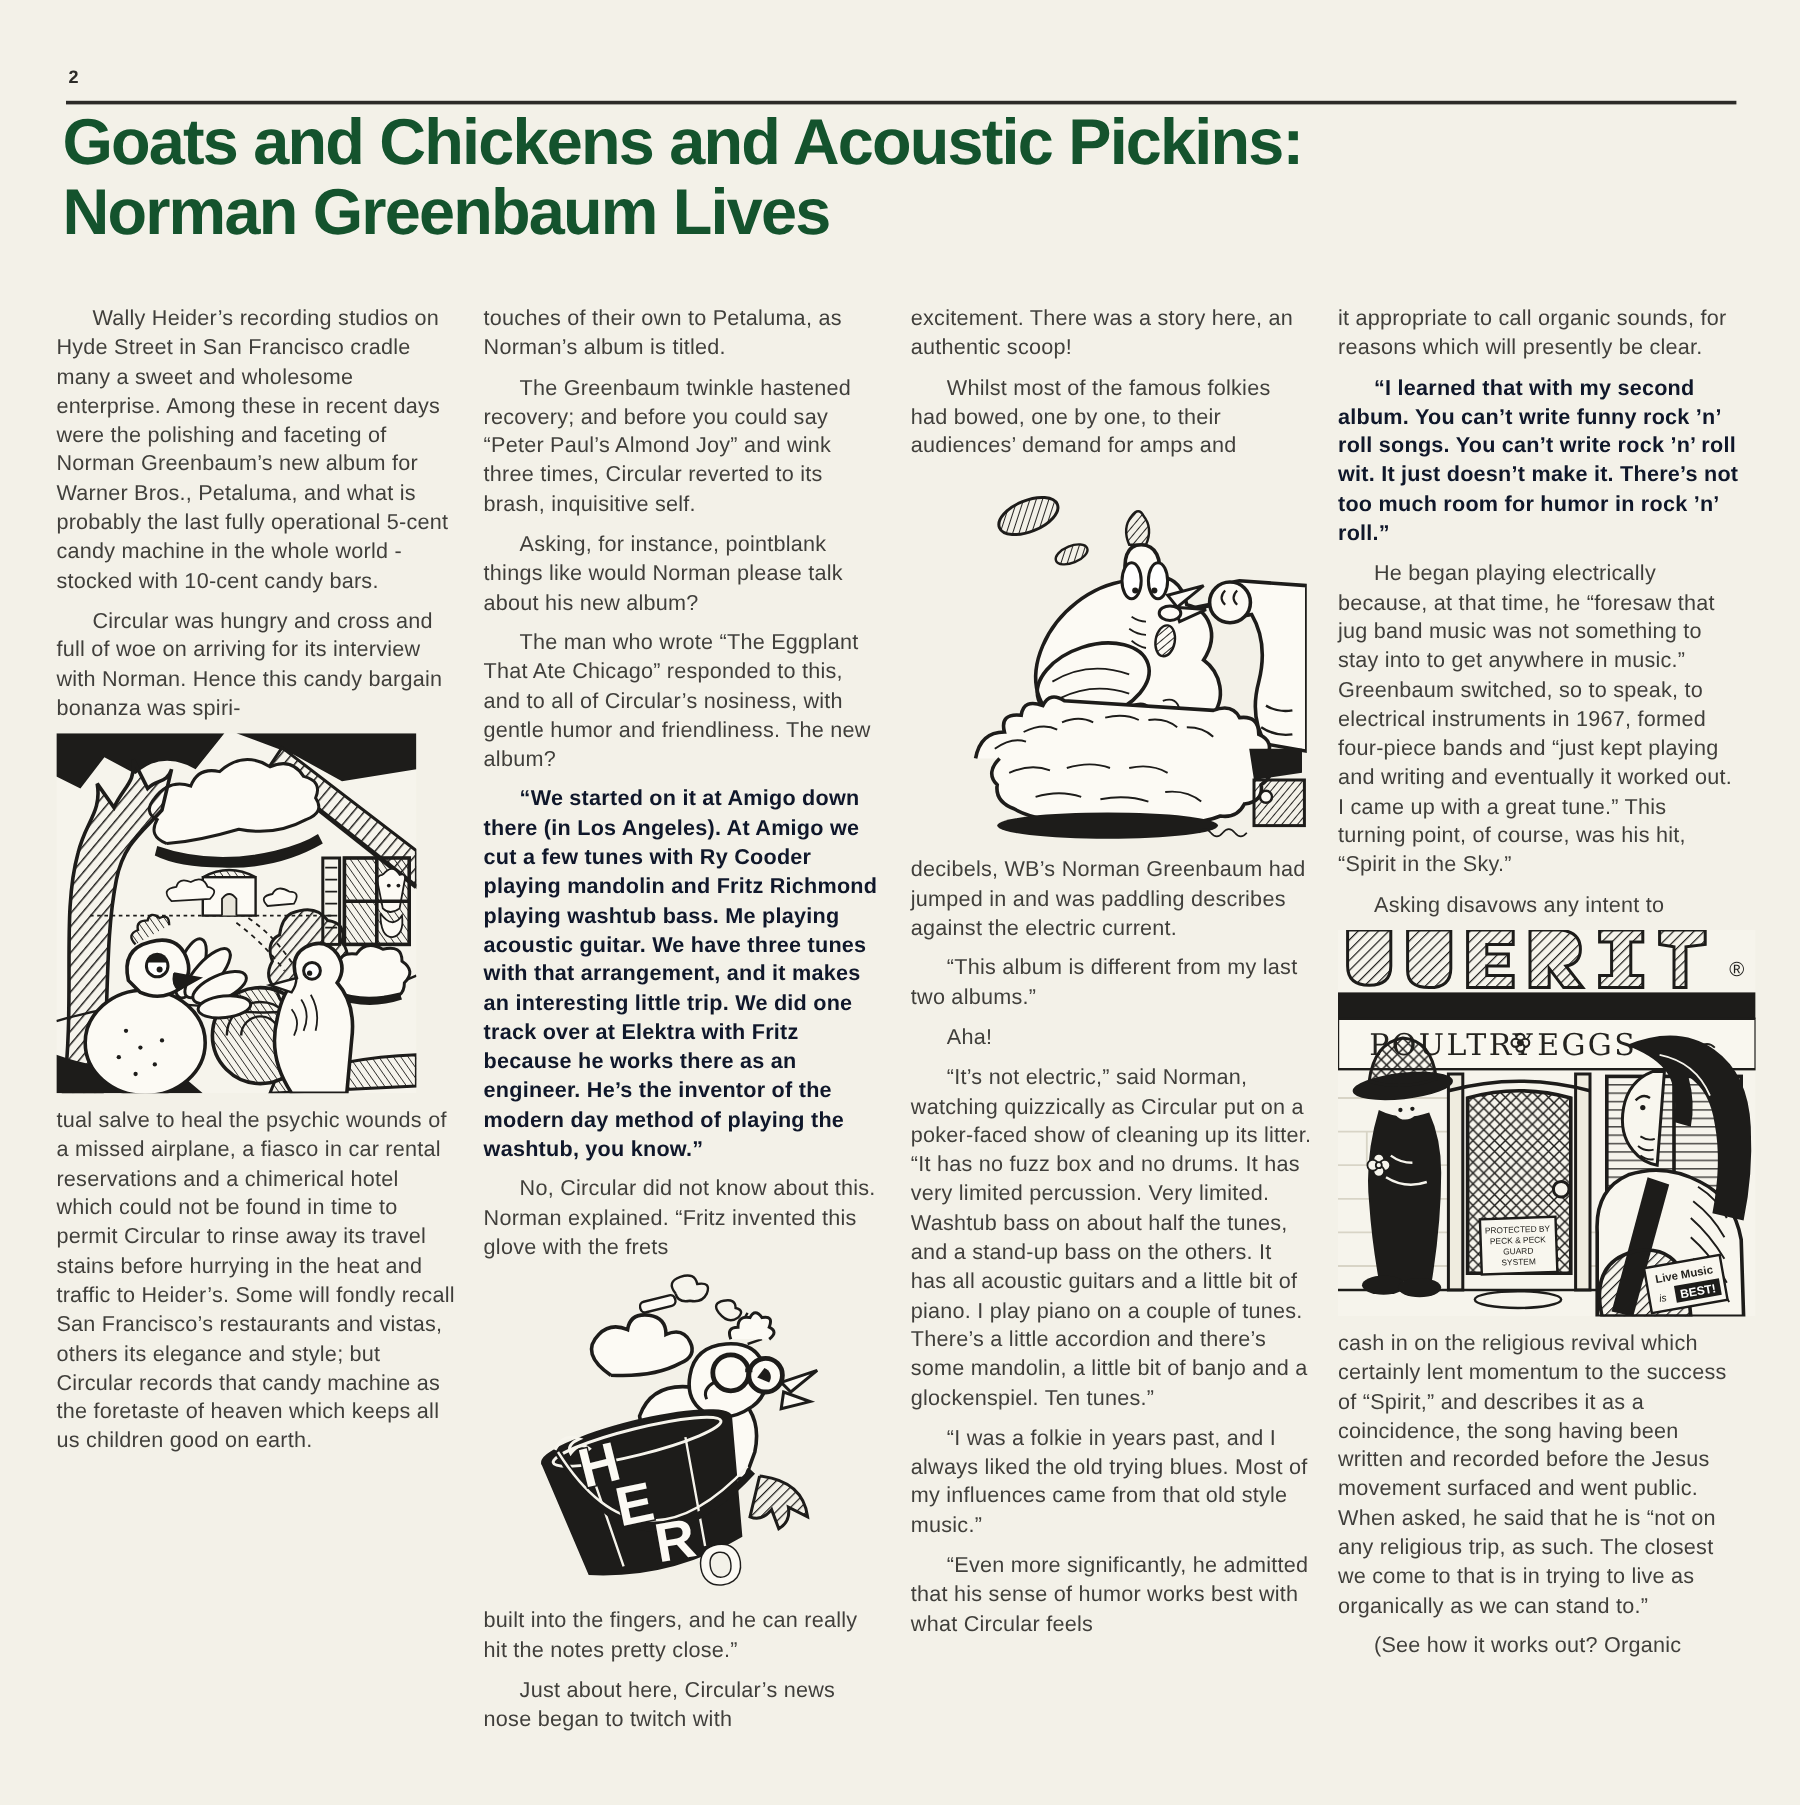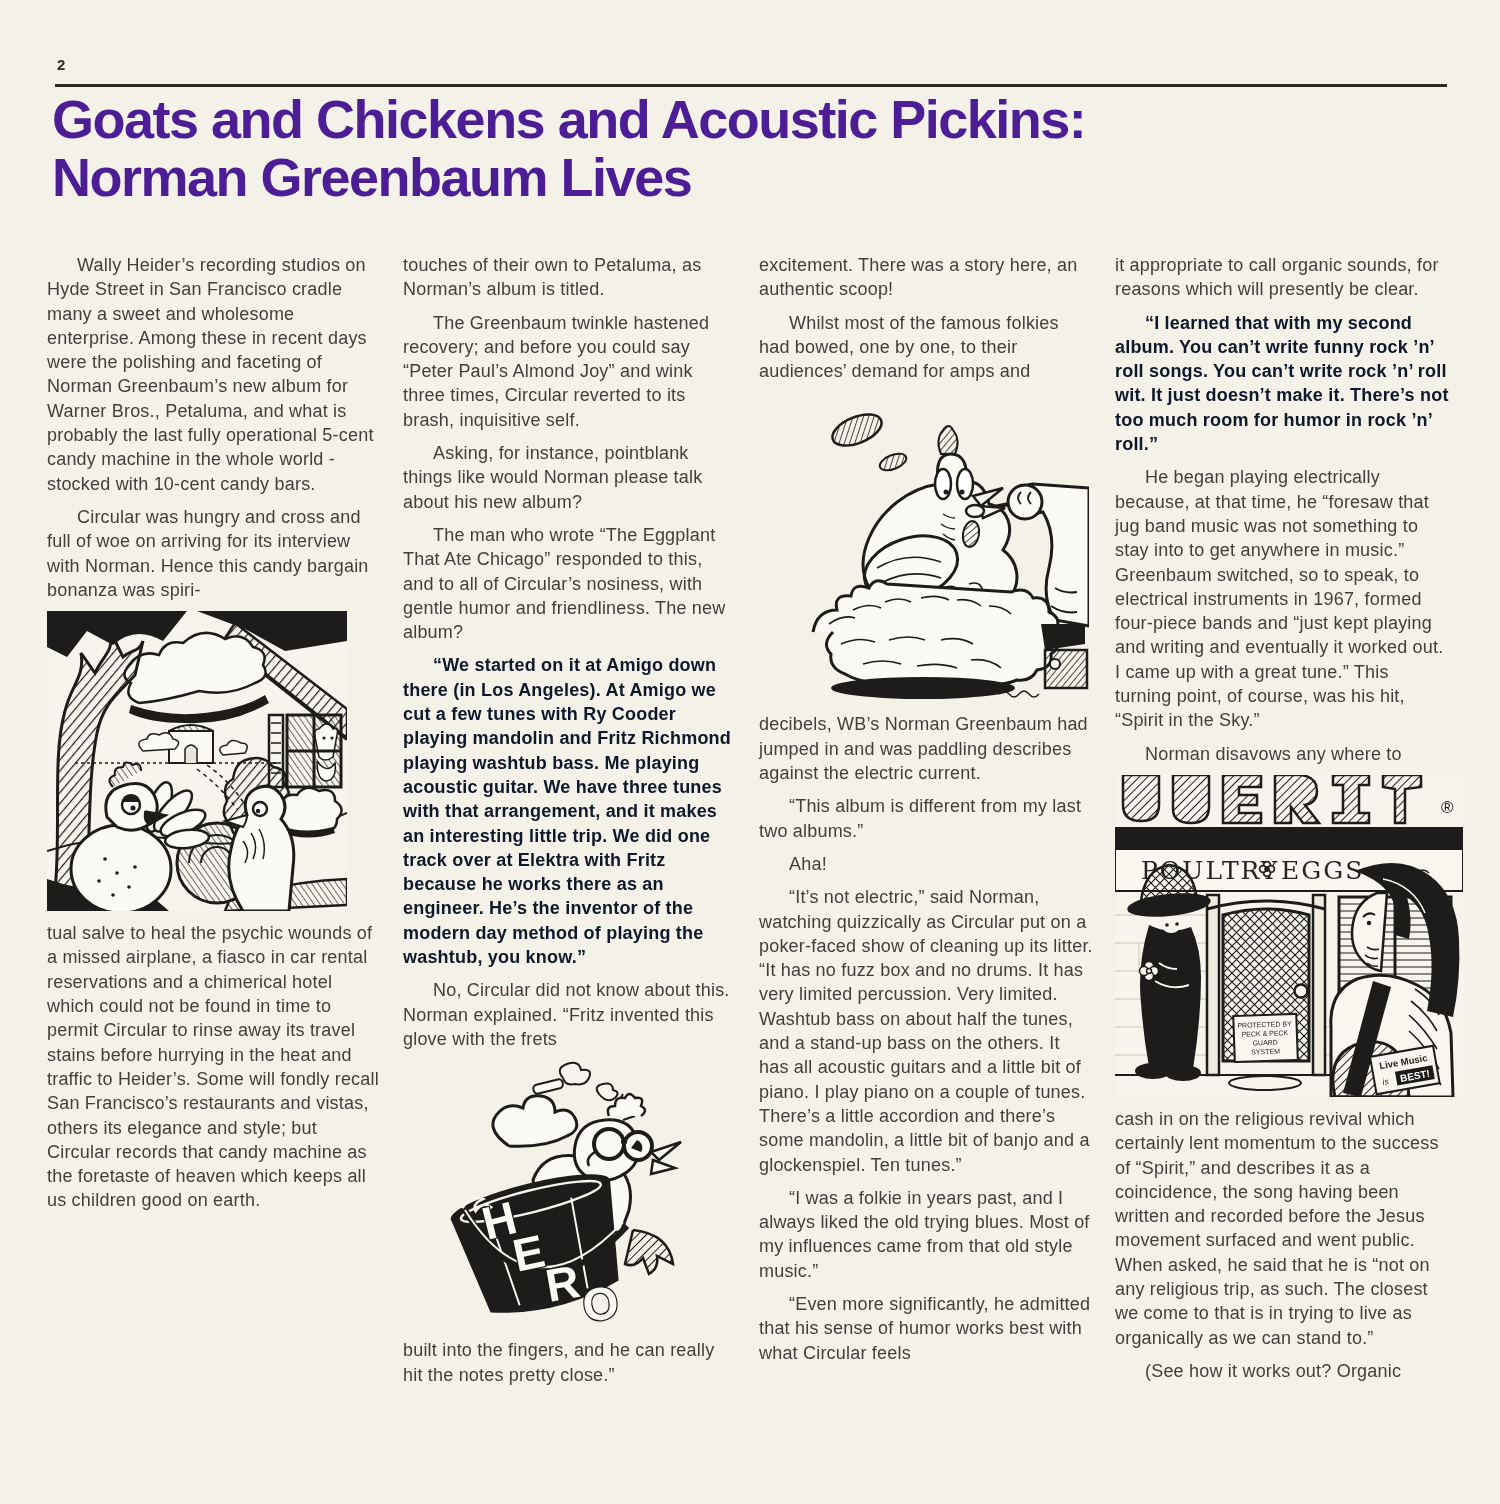--- a/index.html
+++ b/index.html
@@ -1,20 +1,20 @@
 <!DOCTYPE html>
 <html><head>
 <meta charset="utf-8">
 <style>
   *{margin:0;padding:0;box-sizing:border-box}
   html,body{width:1500px;height:1504px}
   body{background:#f3f1e8;font-family:"Liberation Sans",sans-serif;color:#403f3b;position:relative;overflow:hidden}
   .pageno{position:absolute;left:57px;top:56px;font-size:15px;font-weight:bold;color:#2c2b28}
   .rule{position:absolute;left:55px;top:84px;width:1392px;height:3px;background:#2c2b28}
-  .title{position:absolute;left:52px;top:91px;font-weight:bold;font-size:54px;line-height:1.07;letter-spacing:-1.5px;color:#4c1d95;white-space:nowrap}
+  .title{position:absolute;left:52px;top:91px;font-weight:bold;font-size:54px;line-height:1.07;letter-spacing:-1.5px;color:#14532d;white-space:nowrap}
   .cols{position:absolute;left:47px;top:253px;display:grid;grid-template-columns:repeat(4,335px);column-gap:21px;align-items:start}
   .col{width:335px}
   .col p{font-size:18px;line-height:24.3px;letter-spacing:.2px;margin-bottom:9px}
   .col p.ind{text-indent:30px}
   .it{}
   .bd{font-weight:bold;color:#0f172a}
   .illu{position:relative}
   .illu svg{display:block;width:100%;height:auto}
   .illu.farm{width:300px;margin:6px 0 10px 0}
   .illu.hero{width:272px;margin:8px 0 10px 10px}
@@ -153,20 +153,21 @@
 <path d="M52,150 Q120,258 210,162" fill="none" stroke="#f6f4ec" stroke-width="2"></path>
 <g font-family="'Liberation Sans',sans-serif" font-weight="bold" font-size="46" fill="#fcfaf4" stroke="#1d1c1a" stroke-width="2.5" paint-order="stroke">
 <text transform="translate(74,180) rotate(-14)">H</text>
 <text transform="translate(104,212) rotate(-12)">E</text>
 <text transform="translate(136,242) rotate(-10)">R</text>
 <text transform="translate(172,262) rotate(-8)">O</text>
 </g>
 </svg>
 </div>
       <p class=""><span>built into the fingers, and he can really hit the notes pretty close.”</span></p>
+      <p class="ind"><span>Just about here, </span><span class="it">Circular’s</span><span> news nose began to twitch with</span></p>
     </section>
     <section class="col">
       <p class=""><span>excitement. There was a </span><span class="it">story</span><span> here, an authentic scoop!</span></p>
       <p class="ind"><span>Whilst most of the famous folkies had bowed, one by one, to their audiences’ demand for amps and</span></p>
       <div class="illu nest">
 <svg viewBox="0 0 296 310" xmlns="http://www.w3.org/2000/svg">
 <defs>
 <pattern id="nh" width="5" height="5" patternUnits="userSpaceOnUse" patternTransform="rotate(40)">
               <line x1="0" y1="0" x2="0" y2="5" stroke="#1d1c1a" stroke-width="1.6"></line>
             </pattern>
@@ -207,21 +208,21 @@
       <p class="ind"><span>“This album is different from my last two albums.”</span></p>
       <p class="ind"><span class="it">Aha!</span></p>
       <p class="ind"><span>“It’s not electric,” said Norman, watching quizzically as </span><span class="it">Circular</span><span> put on a poker-faced show of cleaning up its litter. “It has no fuzz box and no drums. It has very limited percussion. Very limited. Washtub bass on about half the tunes, and a stand-up bass on the others. It has all acoustic guitars and a little bit of piano. I play piano on a couple of tunes. There’s a little accordion and there’s some mandolin, a little bit of banjo and a glockenspiel. Ten tunes.”</span></p>
       <p class="ind"><span>“I was a folkie in years past, and I always liked the old trying blues. Most of my influences came from that old style music.”</span></p>
       <p class="ind"><span>“Even more significantly, he admitted that his sense of humor works best with what </span><span class="it">Circular</span><span> feels</span></p>
     </section>
     <section class="col">
       <p class=""><span>it appropriate to call </span><span class="it">organic</span><span> sounds, for reasons which will presently be clear.</span></p>
       <p class="ind"><span class="bd">“I learned that with my second album. You can’t write funny rock ’n’ roll songs. You can’t write rock ’n’ roll wit. It just doesn’t make it. There’s not too much room for humor in rock ’n’ roll.”</span></p>
       <p class="ind"><span>He began playing electrically because, at that time, he “foresaw that jug band music was not something to stay into to get anywhere in music.” Greenbaum switched, so to speak, to electrical instruments in 1967, formed four-piece bands and “just kept playing and writing and eventually it worked out. I came up with a great tune.” This turning point, of course, was his hit, “Spirit in the Sky.”</span></p>
-      <p class="ind"><span>Norman disavows any where to</span></p>
+      <p class="ind"><span>Asking disavows any intent to</span></p>
       <div class="illu storefront">
 <svg viewBox="0 0 348 322" xmlns="http://www.w3.org/2000/svg">
 <defs>
 <pattern id="sh" width="6" height="6" patternUnits="userSpaceOnUse" patternTransform="rotate(45)">
               <line x1="0" y1="0" x2="0" y2="6" stroke="#1d1c1a" stroke-width="2"></line>
             </pattern>
 <pattern id="sx" width="9" height="9" patternUnits="userSpaceOnUse">
               <path d="M0,0 L9,9 M9,0 L0,9" stroke="#1d1c1a" stroke-width="1.2"></path>
             </pattern>
 <pattern id="sw" width="7" height="7" patternUnits="userSpaceOnUse">

